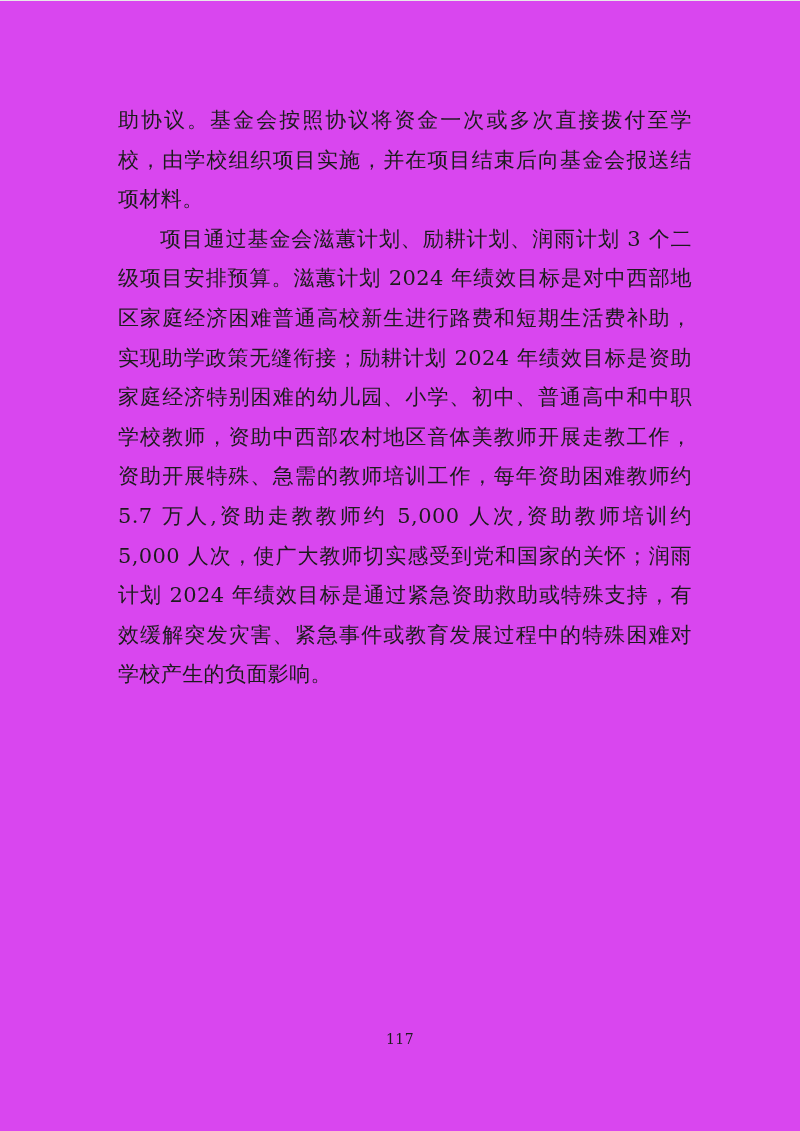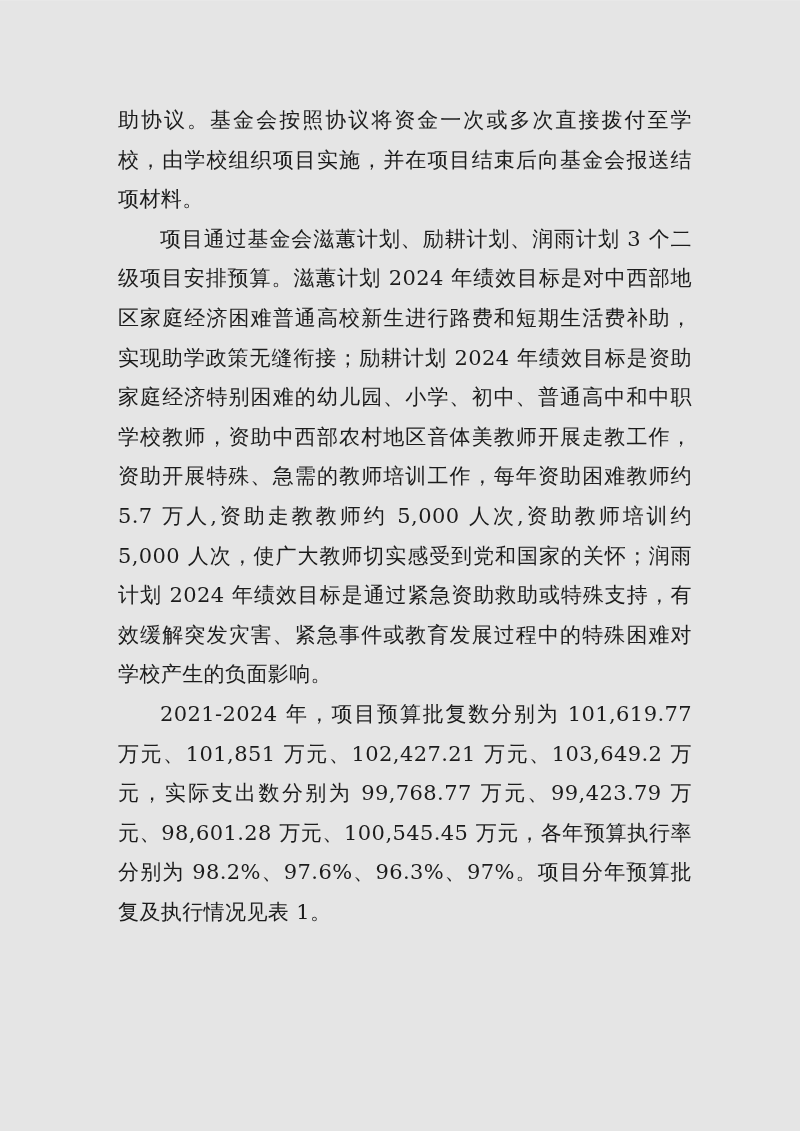--- a/index.html
+++ b/index.html
@@ -4,21 +4,21 @@
 <style>
   html, body {
     margin: 0;
     padding: 0;
     background: #ffffff;
   }
   .page {
     position: relative;
     width: 800px;
     height: 1131px;
-    background: #e5e5e5;
+    background: #d946ef;
     overflow: hidden;
     font-family: "DejaVu Serif", "Liberation Serif", serif;
     color: #1c1c1c;
     box-sizing: border-box;
     border-top: 1px solid #e8e8e8;
   }
   .content {
     position: absolute;
     left: 118px;
     top: 100px;
@@ -52,16 +52,16 @@
     color: #1c1c1c;
   }
 </style>
 </head>
 <body>
 
 <div class="page">
   <div class="content">
     <p class="para no-indent">助协议。基金会按照协议将资金一次或多次直接拨付至学校，由学校组织项目实施，并在项目结束后向基金会报送结项材料。</p>
     <p class="para">项目通过基金会滋蕙计划、励耕计划、润雨计划 3 个二级项目安排预算。滋蕙计划 2024 年绩效目标是对中西部地区家庭经济困难普通高校新生进行路费和短期生活费补助，实现助学政策无缝衔接；励耕计划 2024 年绩效目标是资助家庭经济特别困难的幼儿园、小学、初中、普通高中和中职学校教师，资助中西部农村地区音体美教师开展走教工作，资助开展特殊、急需的教师培训工作，每年资助困难教师约 5.7 万人,资助走教教师约 5,000 人次,资助教师培训约 5,000 人次，使广大教师切实感受到党和国家的关怀；润雨计划 2024 年绩效目标是通过紧急资助救助或特殊支持，有效缓解突发灾害、紧急事件或教育发展过程中的特殊困难对学校产生的负面影响。</p>
-    <p class="para">2021-2024 年，项目预算批复数分别为 101,619.77 万元、101,851 万元、102,427.21 万元、103,649.2 万元，实际支出数分别为 99,768.77 万元、99,423.79 万元、98,601.28 万元、100,545.45 万元，各年预算执行率分别为 98.2%、97.6%、96.3%、97%。项目分年预算批复及执行情况见表 1。</p>
   </div>
 
+  <div class="footer">117</div>
 </div>
 
 </body></html>

